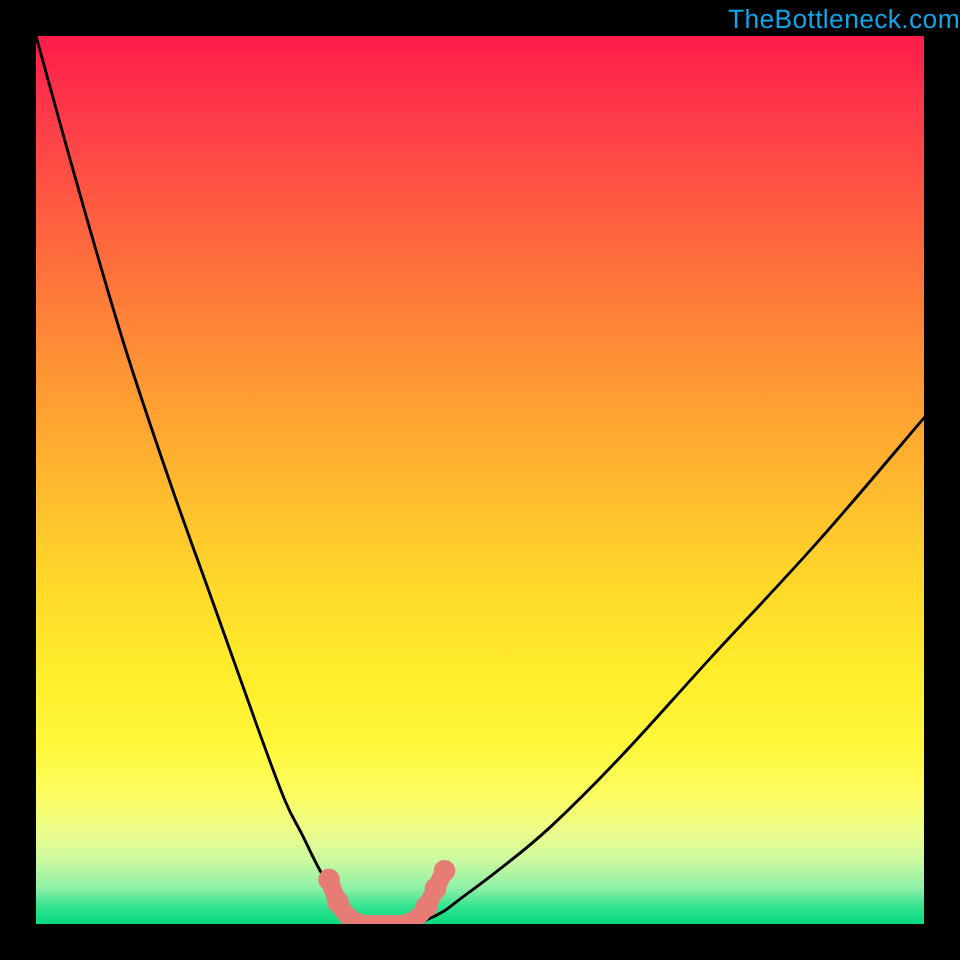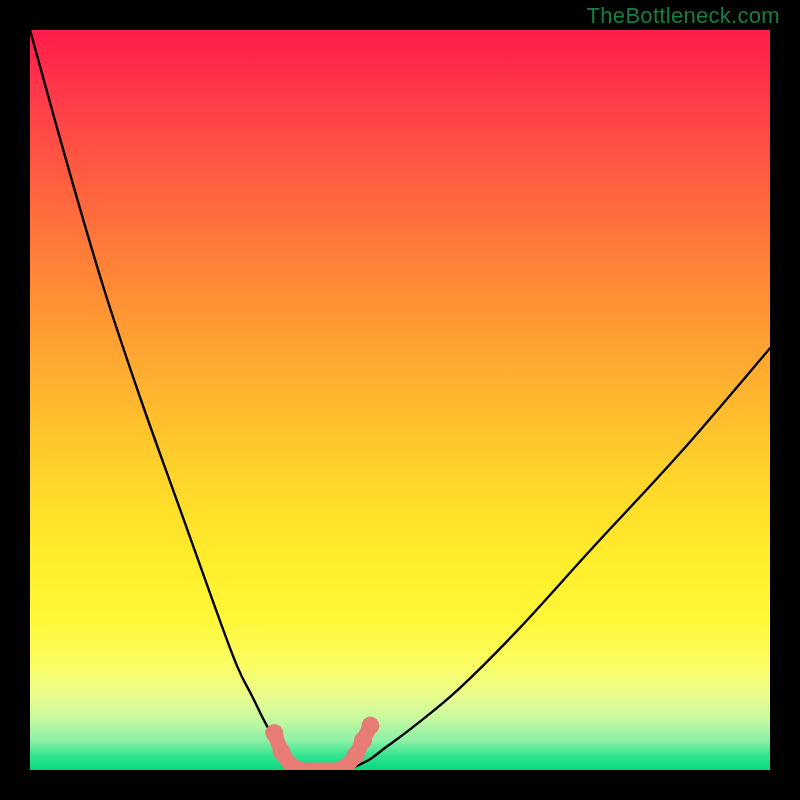--- a/index.html
+++ b/index.html
@@ -39,22 +39,22 @@
       #07d87f 100%
     );
   }
   .curve-layer {
     position: absolute;
     inset: 0;
   }
   .watermark {
     position: absolute;
     top: 3px;
-    right: 20px;
-    color: #15803d;
+    right: 0;
+    color: #0ea5e9;
     font-size: 22px;
     font-weight: 500;
     letter-spacing: 0.3px;
   }
 </style>
 </head>
 <body>
 
 <div class="frame">
   <div class="gradient"></div>

